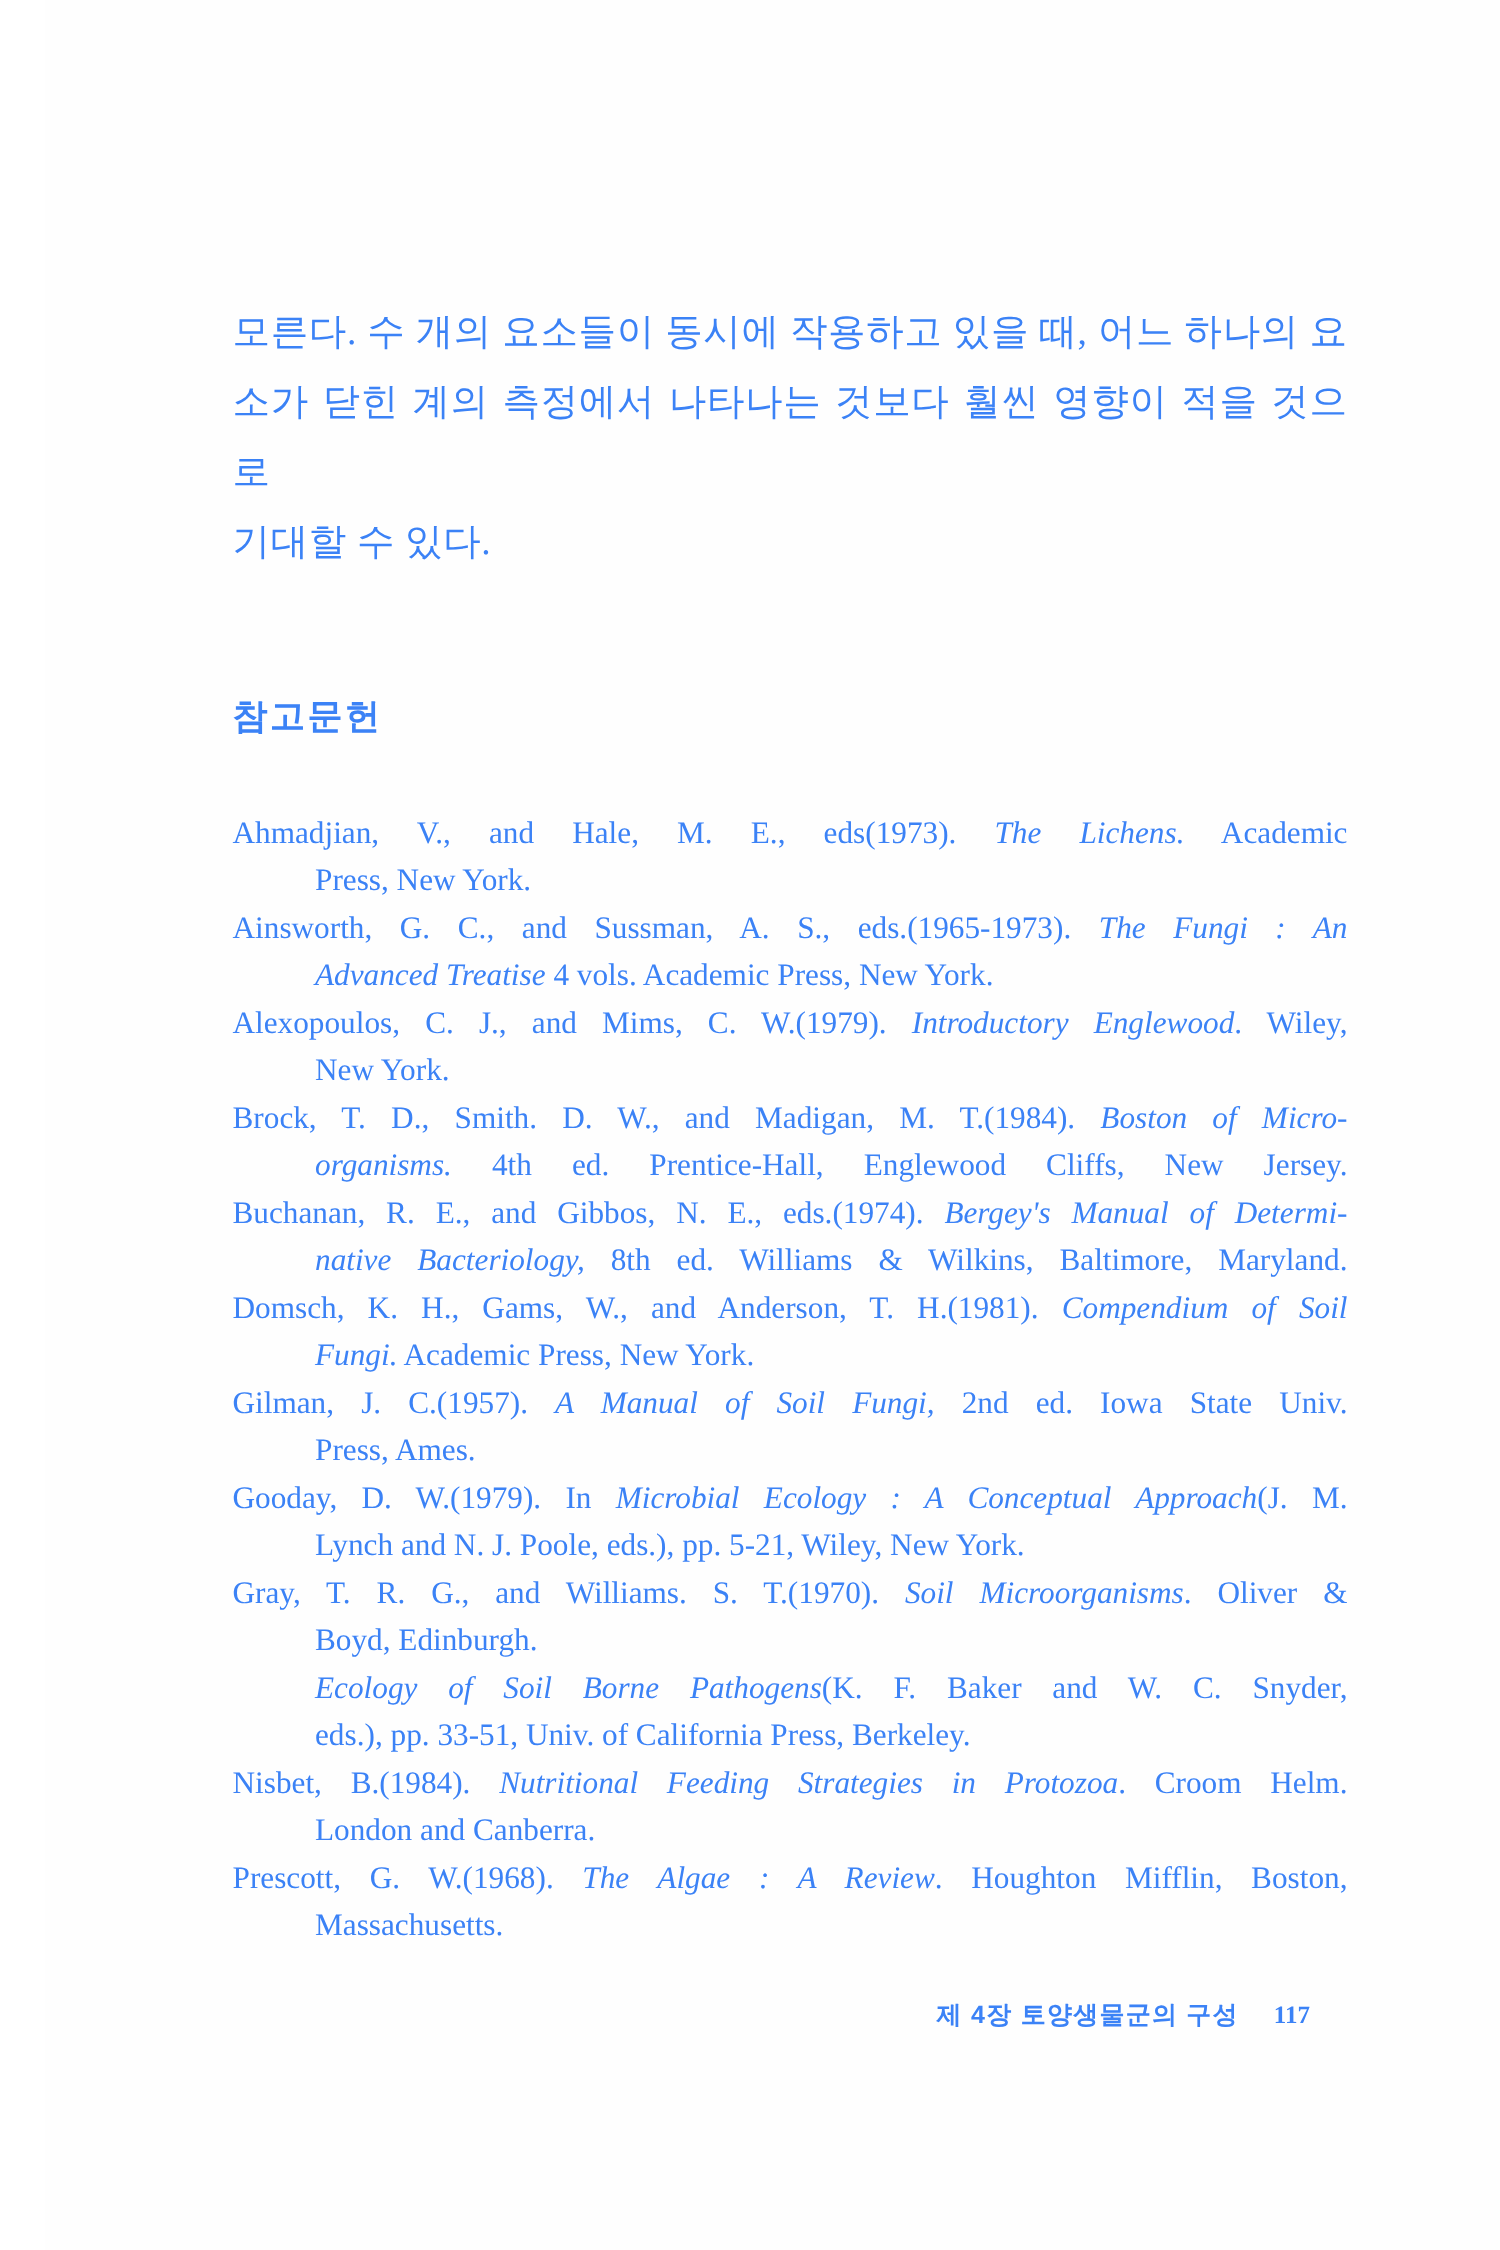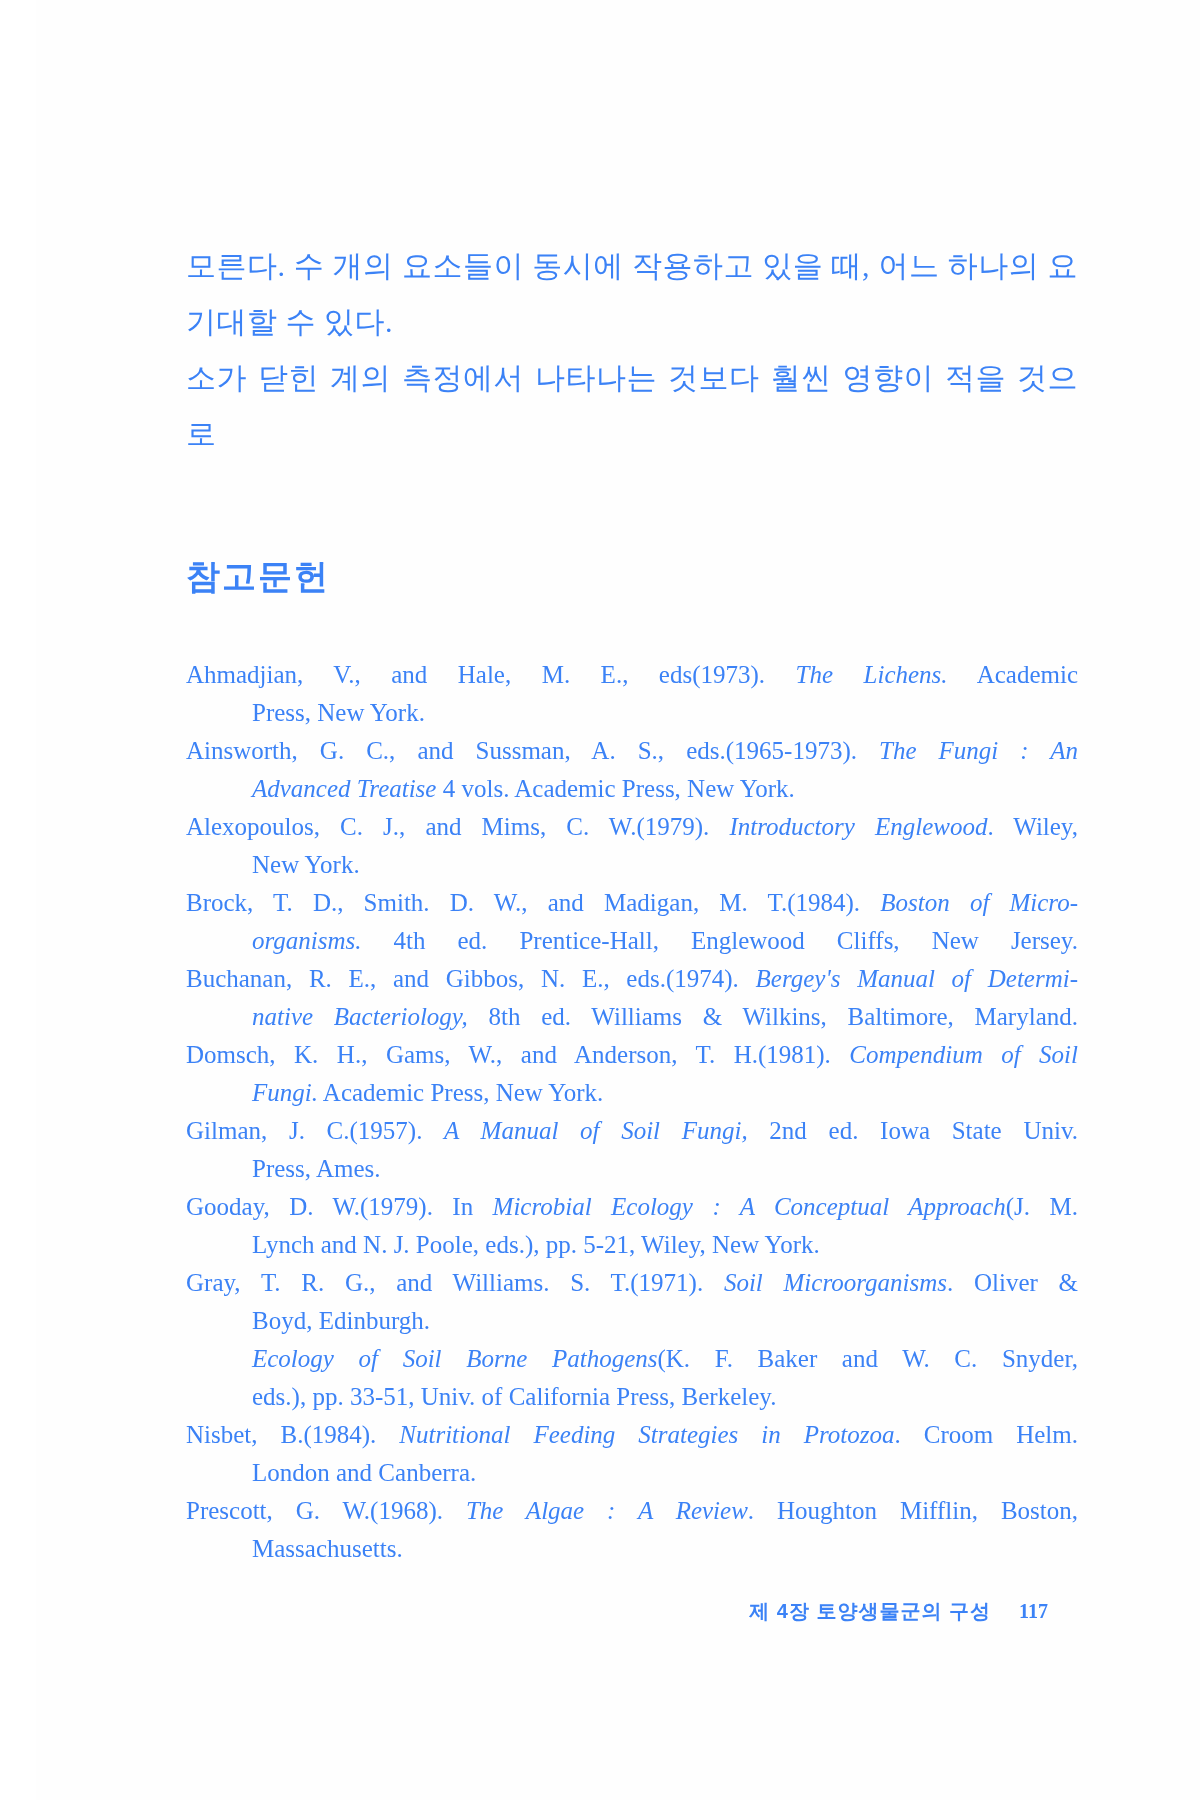--- a/index.html
+++ b/index.html
@@ -33,21 +33,21 @@
   .kor-line.just {
     white-space: normal;
     text-align: justify;
     text-align-last: justify;
   }
   
   .section-heading {
     margin-top: 92px;
     font-family: "Liberation Sans", "DejaVu Sans", sans-serif;
     font-weight: 600;
-    font-size: 34px;
+    font-size: 28px;
     letter-spacing: 2px;
   }
   
   .references {
     margin-top: 56px;
     font-size: 25px;
     line-height: 38px;
   }
   .ref-line { white-space: nowrap; }
   .ref-line.just {
@@ -75,22 +75,22 @@
   }
 </style>
 </head>
 <body>
 
 <div class="page">
   <div class="content">
 
     <div class="kor-paragraph">
       <div class="kor-line just">모른다. 수 개의 요소들이 동시에 작용하고 있을 때, 어느 하나의 요</div>
+      <div class="kor-line just">소가 닫힌 계의 측정에서 나타나는 것보다 훨씬 영향이 적을 것으로</div>
       <div class="kor-line">기대할 수 있다.</div>
-      <div class="kor-line just">소가 닫힌 계의 측정에서 나타나는 것보다 훨씬 영향이 적을 것으로</div>
     </div>
 
     <div class="section-heading">참고문헌</div>
 
     <div class="references">
         <div class="ref-entry">
           <div class="ref-line just"><span>Ahmadjian, V., and Hale, M. E., eds(1973). </span><span class="it">The Lichens.</span><span> Academic</span></div>
           <div class="ref-line cont"><span>Press, New York.</span></div>
         </div>
         <div class="ref-entry">
@@ -115,21 +115,21 @@
         </div>
         <div class="ref-entry">
           <div class="ref-line just"><span>Gilman, J. C.(1957). </span><span class="it">A Manual of Soil Fungi,</span><span> 2nd ed. Iowa State Univ.</span></div>
           <div class="ref-line cont"><span>Press, Ames.</span></div>
         </div>
         <div class="ref-entry">
           <div class="ref-line just"><span>Gooday, D. W.(1979). In </span><span class="it">Microbial Ecology : A Conceptual Approach</span><span>(J. M.</span></div>
           <div class="ref-line cont"><span>Lynch and N. J. Poole, eds.), pp. 5-21, Wiley, New York.</span></div>
         </div>
         <div class="ref-entry">
-          <div class="ref-line just"><span>Gray, T. R. G., and Williams. S. T.(1971). </span><span class="it">Soil Microorganisms</span><span>. Oliver &amp;</span></div>
+          <div class="ref-line just"><span>Gray, T. R. G., and Williams. S. T.(1970). </span><span class="it">Soil Microorganisms</span><span>. Oliver &amp;</span></div>
           <div class="ref-line cont"><span>Boyd, Edinburgh.</span></div>
         </div>
         <div class="ref-entry">
           <div class="ref-line cont just"><span class="it">Ecology of Soil Borne Pathogens</span><span>(K. F. Baker and W. C. Snyder,</span></div>
           <div class="ref-line cont"><span>eds.), pp. 33-51, Univ. of California Press, Berkeley.</span></div>
         </div>
         <div class="ref-entry">
           <div class="ref-line just"><span>Nisbet, B.(1984). </span><span class="it">Nutritional Feeding Strategies in Protozoa</span><span>. Croom Helm.</span></div>
           <div class="ref-line cont"><span>London and Canberra.</span></div>
         </div>

